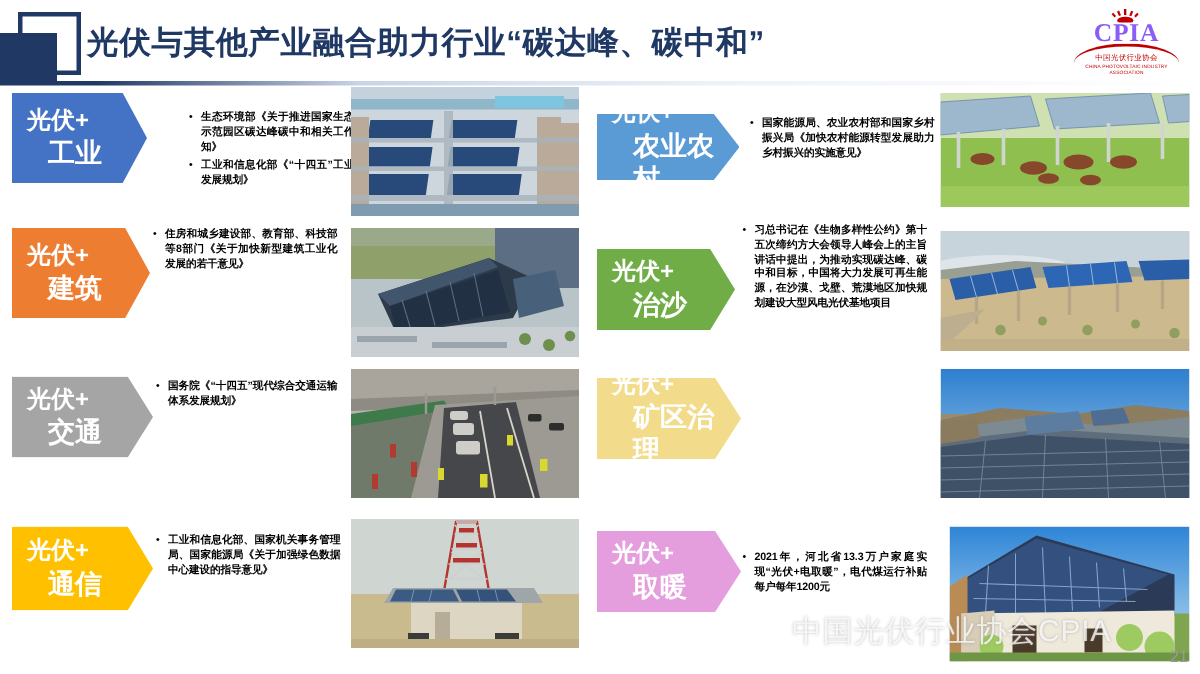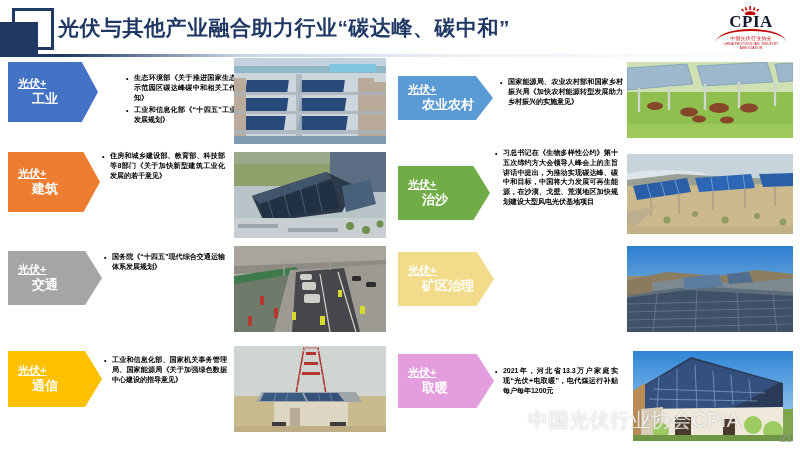--- a/index.html
+++ b/index.html
@@ -30,21 +30,21 @@
     position:absolute;left:58px;top:14px;
     font-size:21px;font-weight:bold;color:#1f3864;
     letter-spacing:0.5px;white-space:nowrap;
   }
 
   
   .logo{position:absolute;right:10px;top:6px;width:78px;height:42px;text-align:center;}
   .logo .burst{position:absolute;left:50%;top:0px;transform:translateX(-50%);width:30px;height:9px;}
   .logo .cpia-text{
     position:absolute;left:0;top:6px;width:100%;
-    font-size:17px;font-weight:bold;color:#0f172a;letter-spacing:0.5px;
+    font-size:17px;font-weight:bold;color:#8b5cf6;letter-spacing:0.5px;
     font-family:"Liberation Serif",serif;
   }
   .logo .swoosh{
     position:absolute;left:4px;top:23px;width:70px;height:11px;
     border-top:2.5px solid #c00000;border-radius:50%/100% 100% 0 0;
   }
   .logo .cn-name{position:absolute;left:0;top:29px;width:100%;font-size:5px;color:#c00000;letter-spacing:.2px;}
   .logo .en-name{position:absolute;left:0;top:35.5px;width:100%;font-size:3.2px;color:#c00000;letter-spacing:.1px;}
 
   
@@ -53,22 +53,22 @@
 
   
   .chev{
     position:relative;
     display:flex;flex-direction:column;justify-content:center;
     color:#ffffff;font-weight:bold;
     clip-path:polygon(0 0, 82% 0, 100% 50%, 82% 100%, 0 100%);
     box-sizing:border-box;
     padding:4px 6px 4px 10px;
   }
-  .chev .l1{font-size:11px;line-height:1.25;text-decoration:underline;}
-  .chev .l2{font-size:13px;line-height:1.25;padding-left:14px;}
+  .chev .l1{font-size:16px;line-height:1.25;}
+  .chev .l2{font-size:18px;line-height:1.25;padding-left:14px;}
 
   
   .txt{position:absolute;box-sizing:border-box;}
   .bullet{
     display:flex;align-items:flex-start;
     font-size:7.1px;line-height:1.38;color:#000;font-weight:bold;
     margin-bottom:3px;
     letter-spacing:-0.1px;
   }
   .bullet .dot{flex:0 0 8px;font-size:7px;line-height:1.38;color:#000;}

